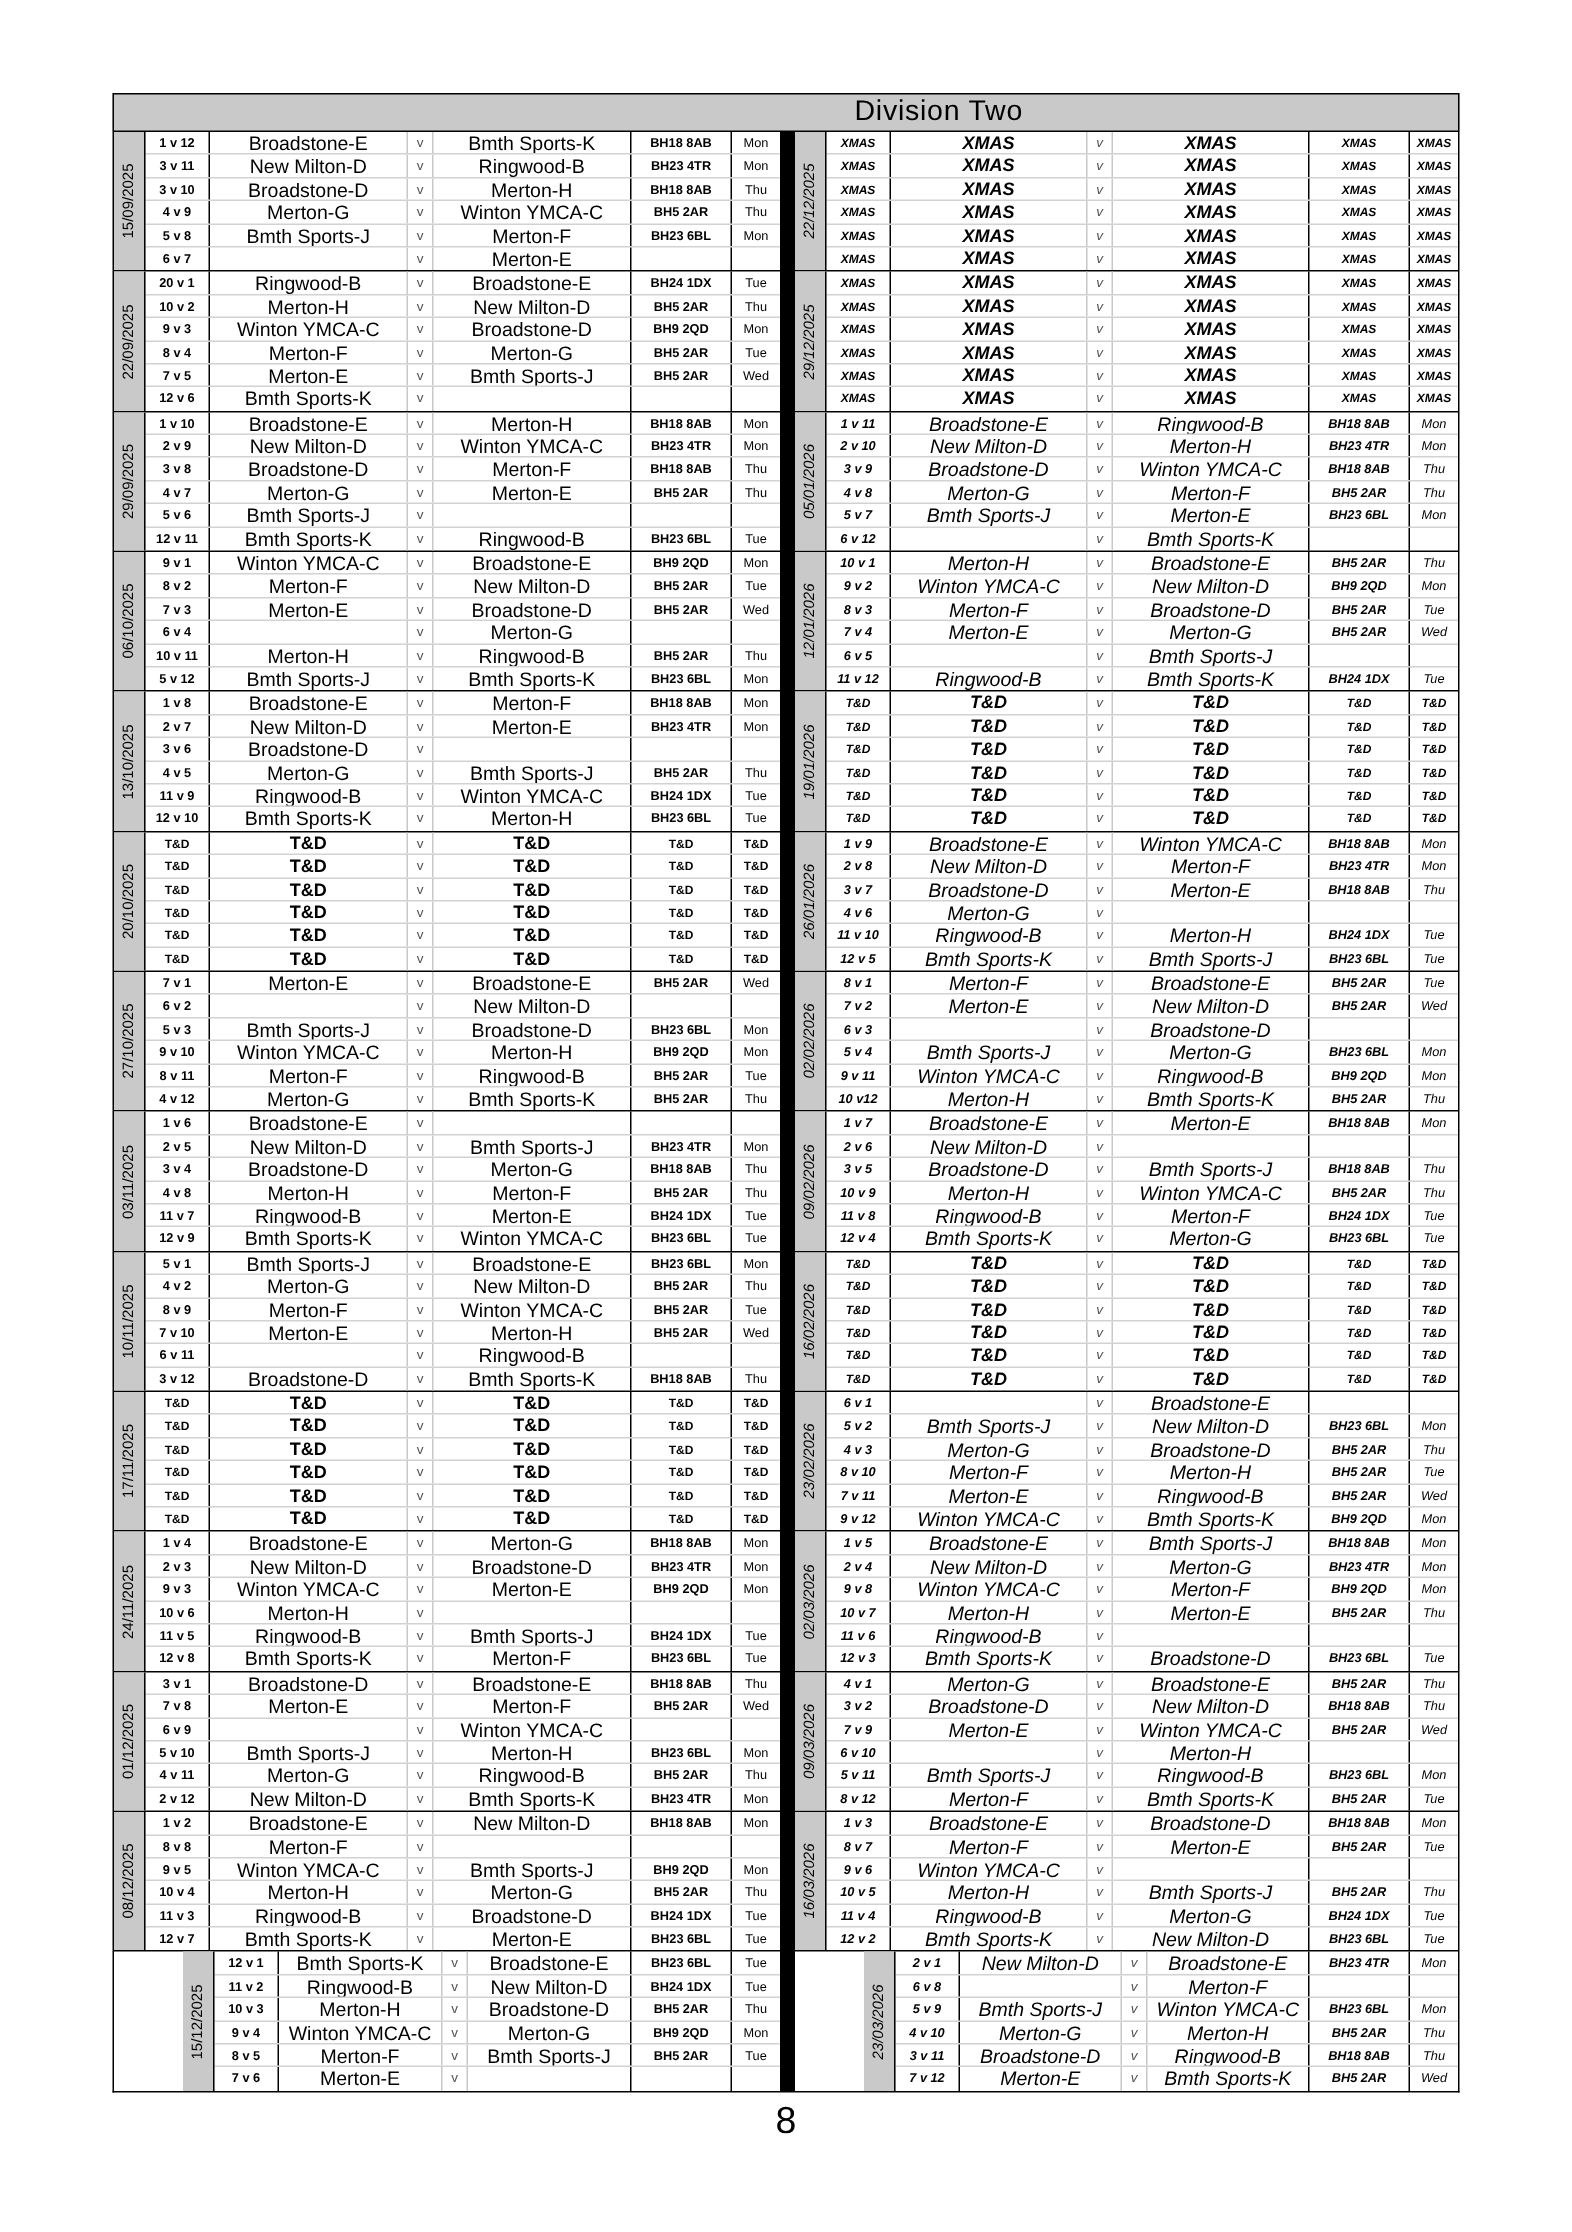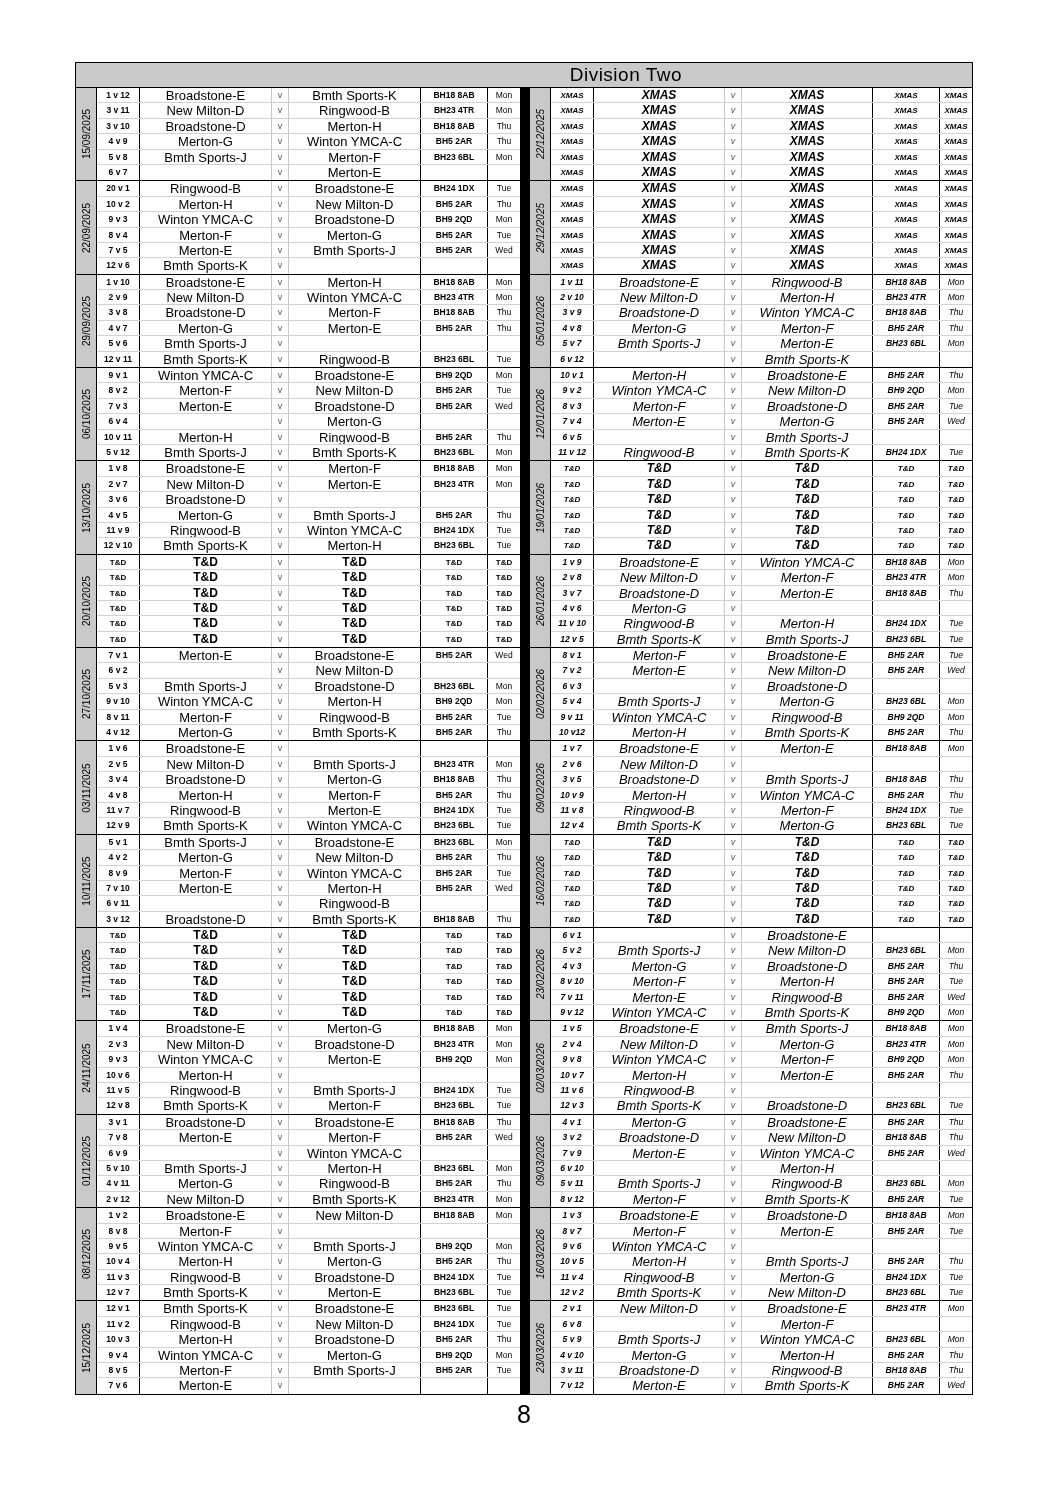--- a/index.html
+++ b/index.html
@@ -36,21 +36,21 @@
   }
   .col{display:flex;flex-direction:column;}
   .col-left{width:444px;}
   .col-right{width:442px;font-style:italic;}
   .gutter{width:10px;background:#000;flex:0 0 10px;}
 
   .week{
     display:flex;
     border-bottom:1.6px solid #000;
   }
-  .week:last-child{border-bottom:none;}
+  .week:last-child{border-bottom:none;margin-left:46px;}
 
   .datecell{
     width:20px;
     flex:0 0 20px;
     background:#c9c9c9;
     border-right:1px solid #000;
     position:relative;
   }
   .datecell span{
     position:absolute;

